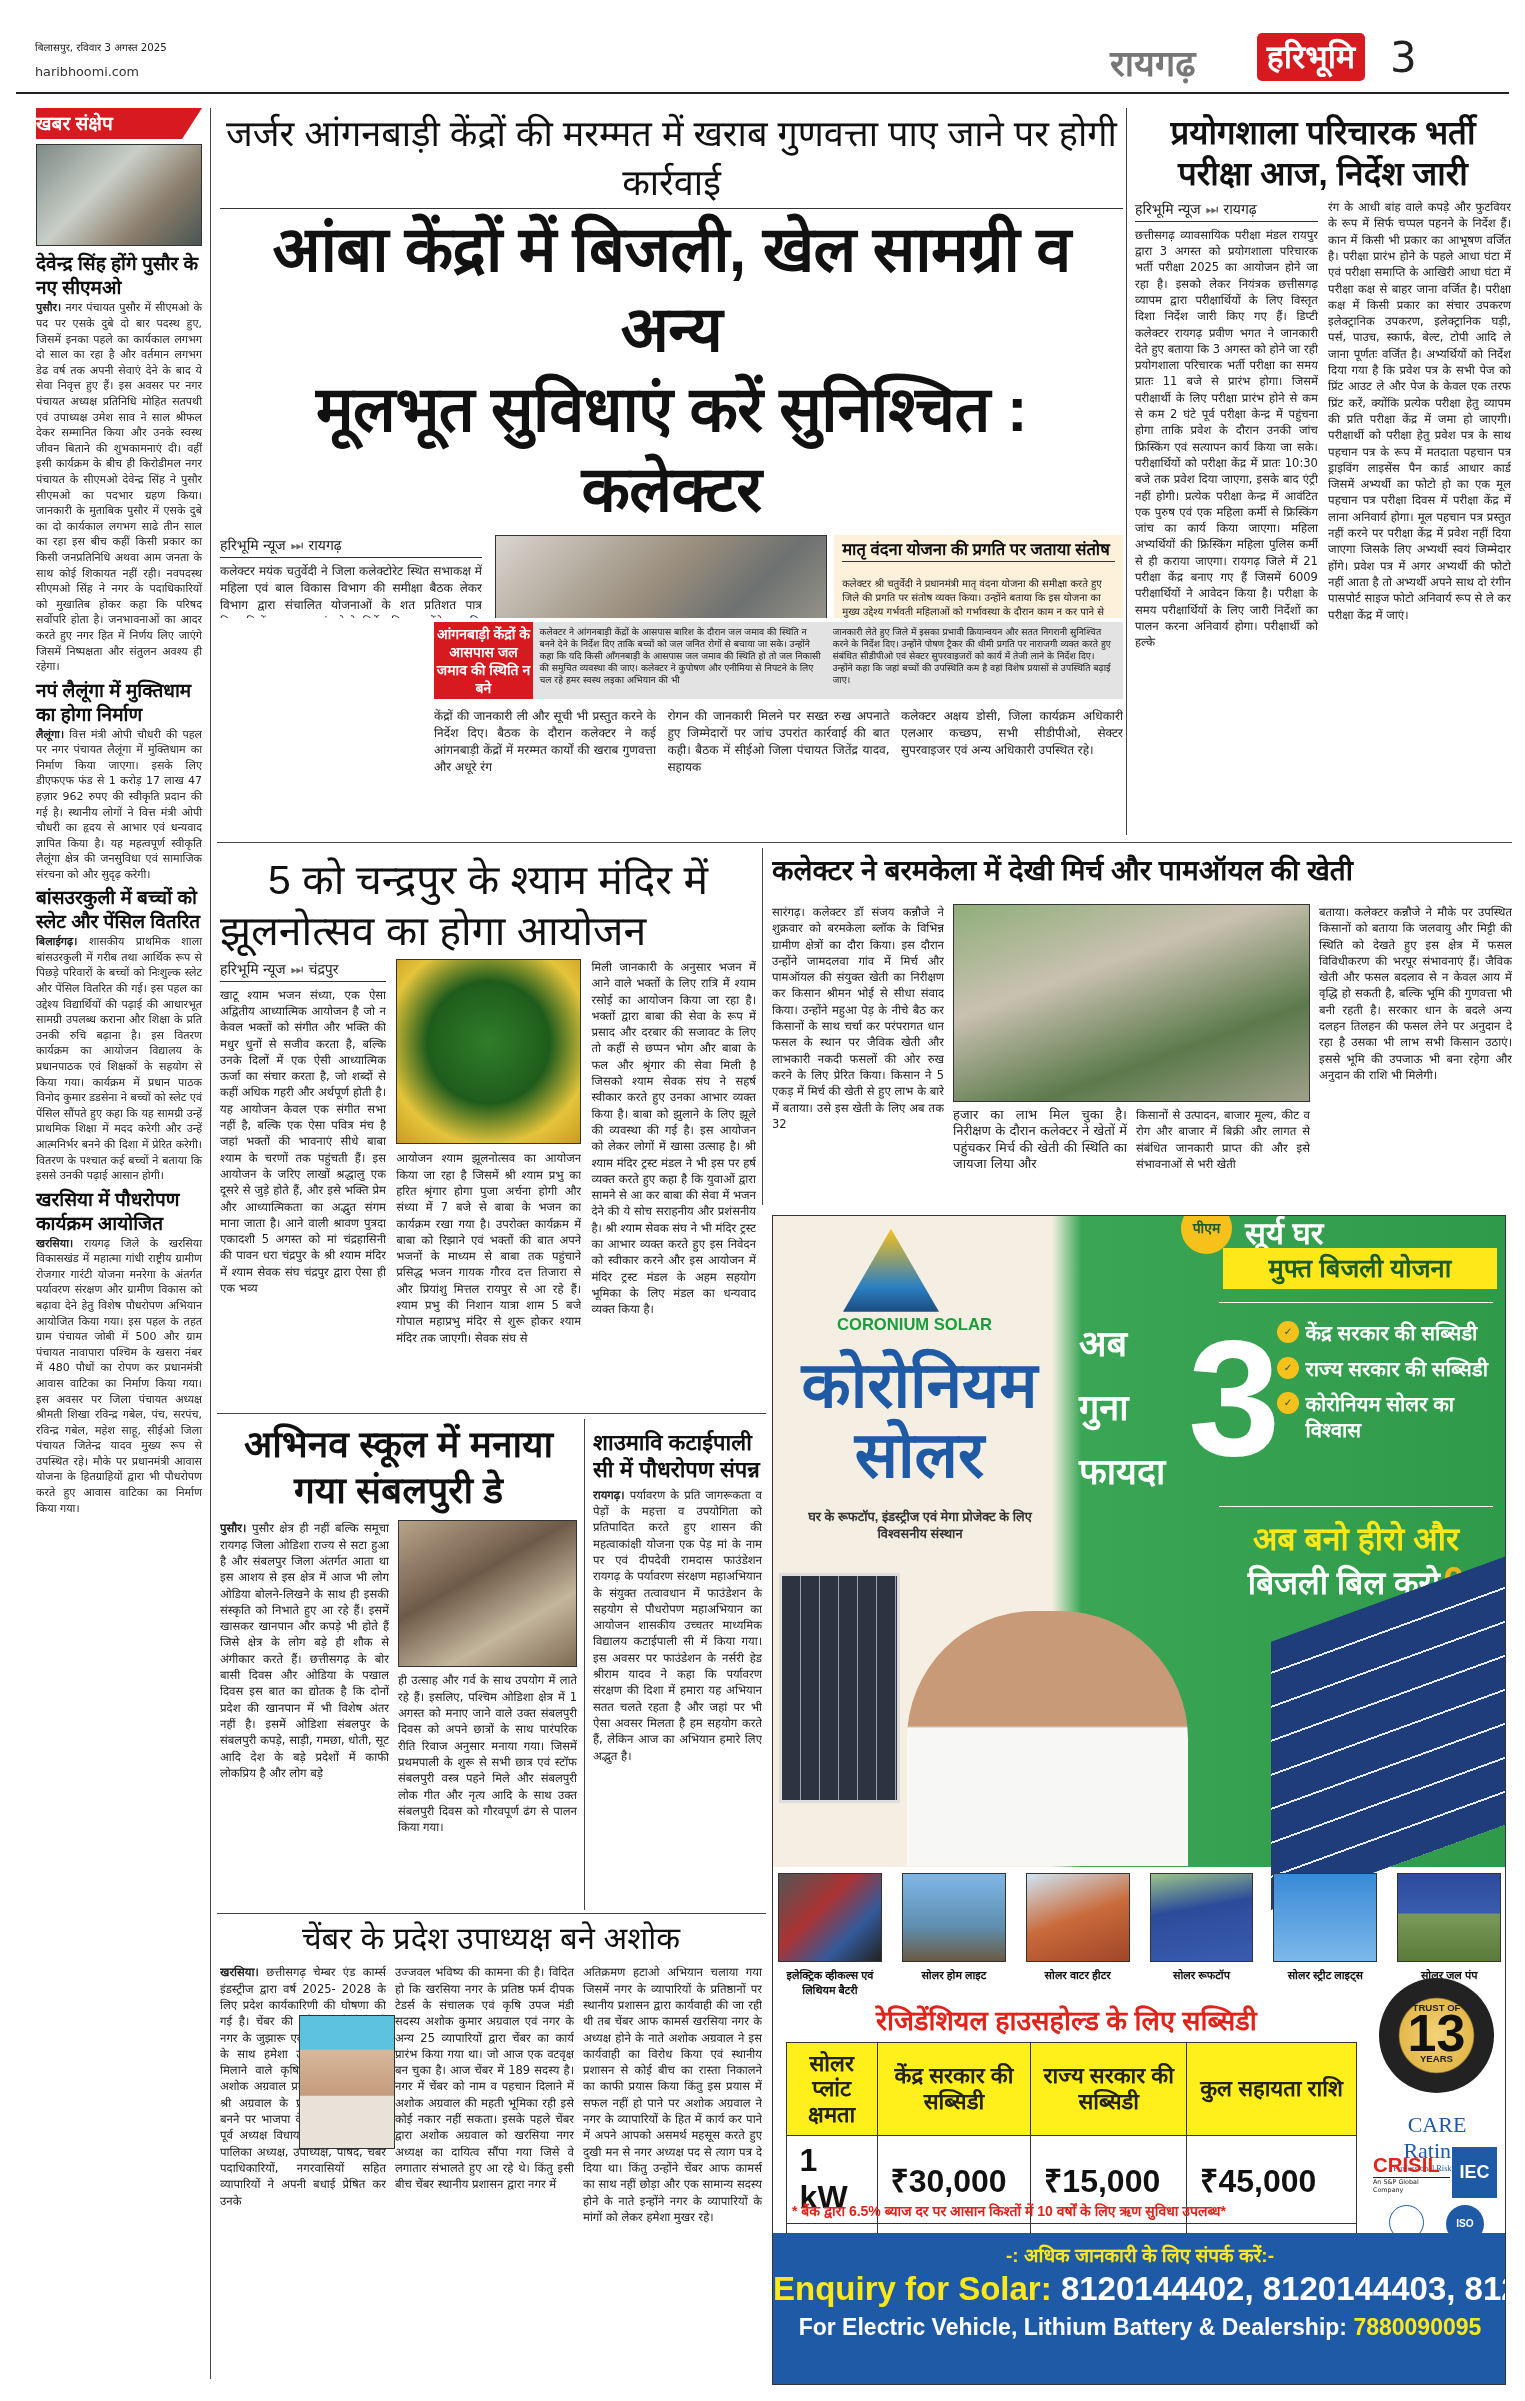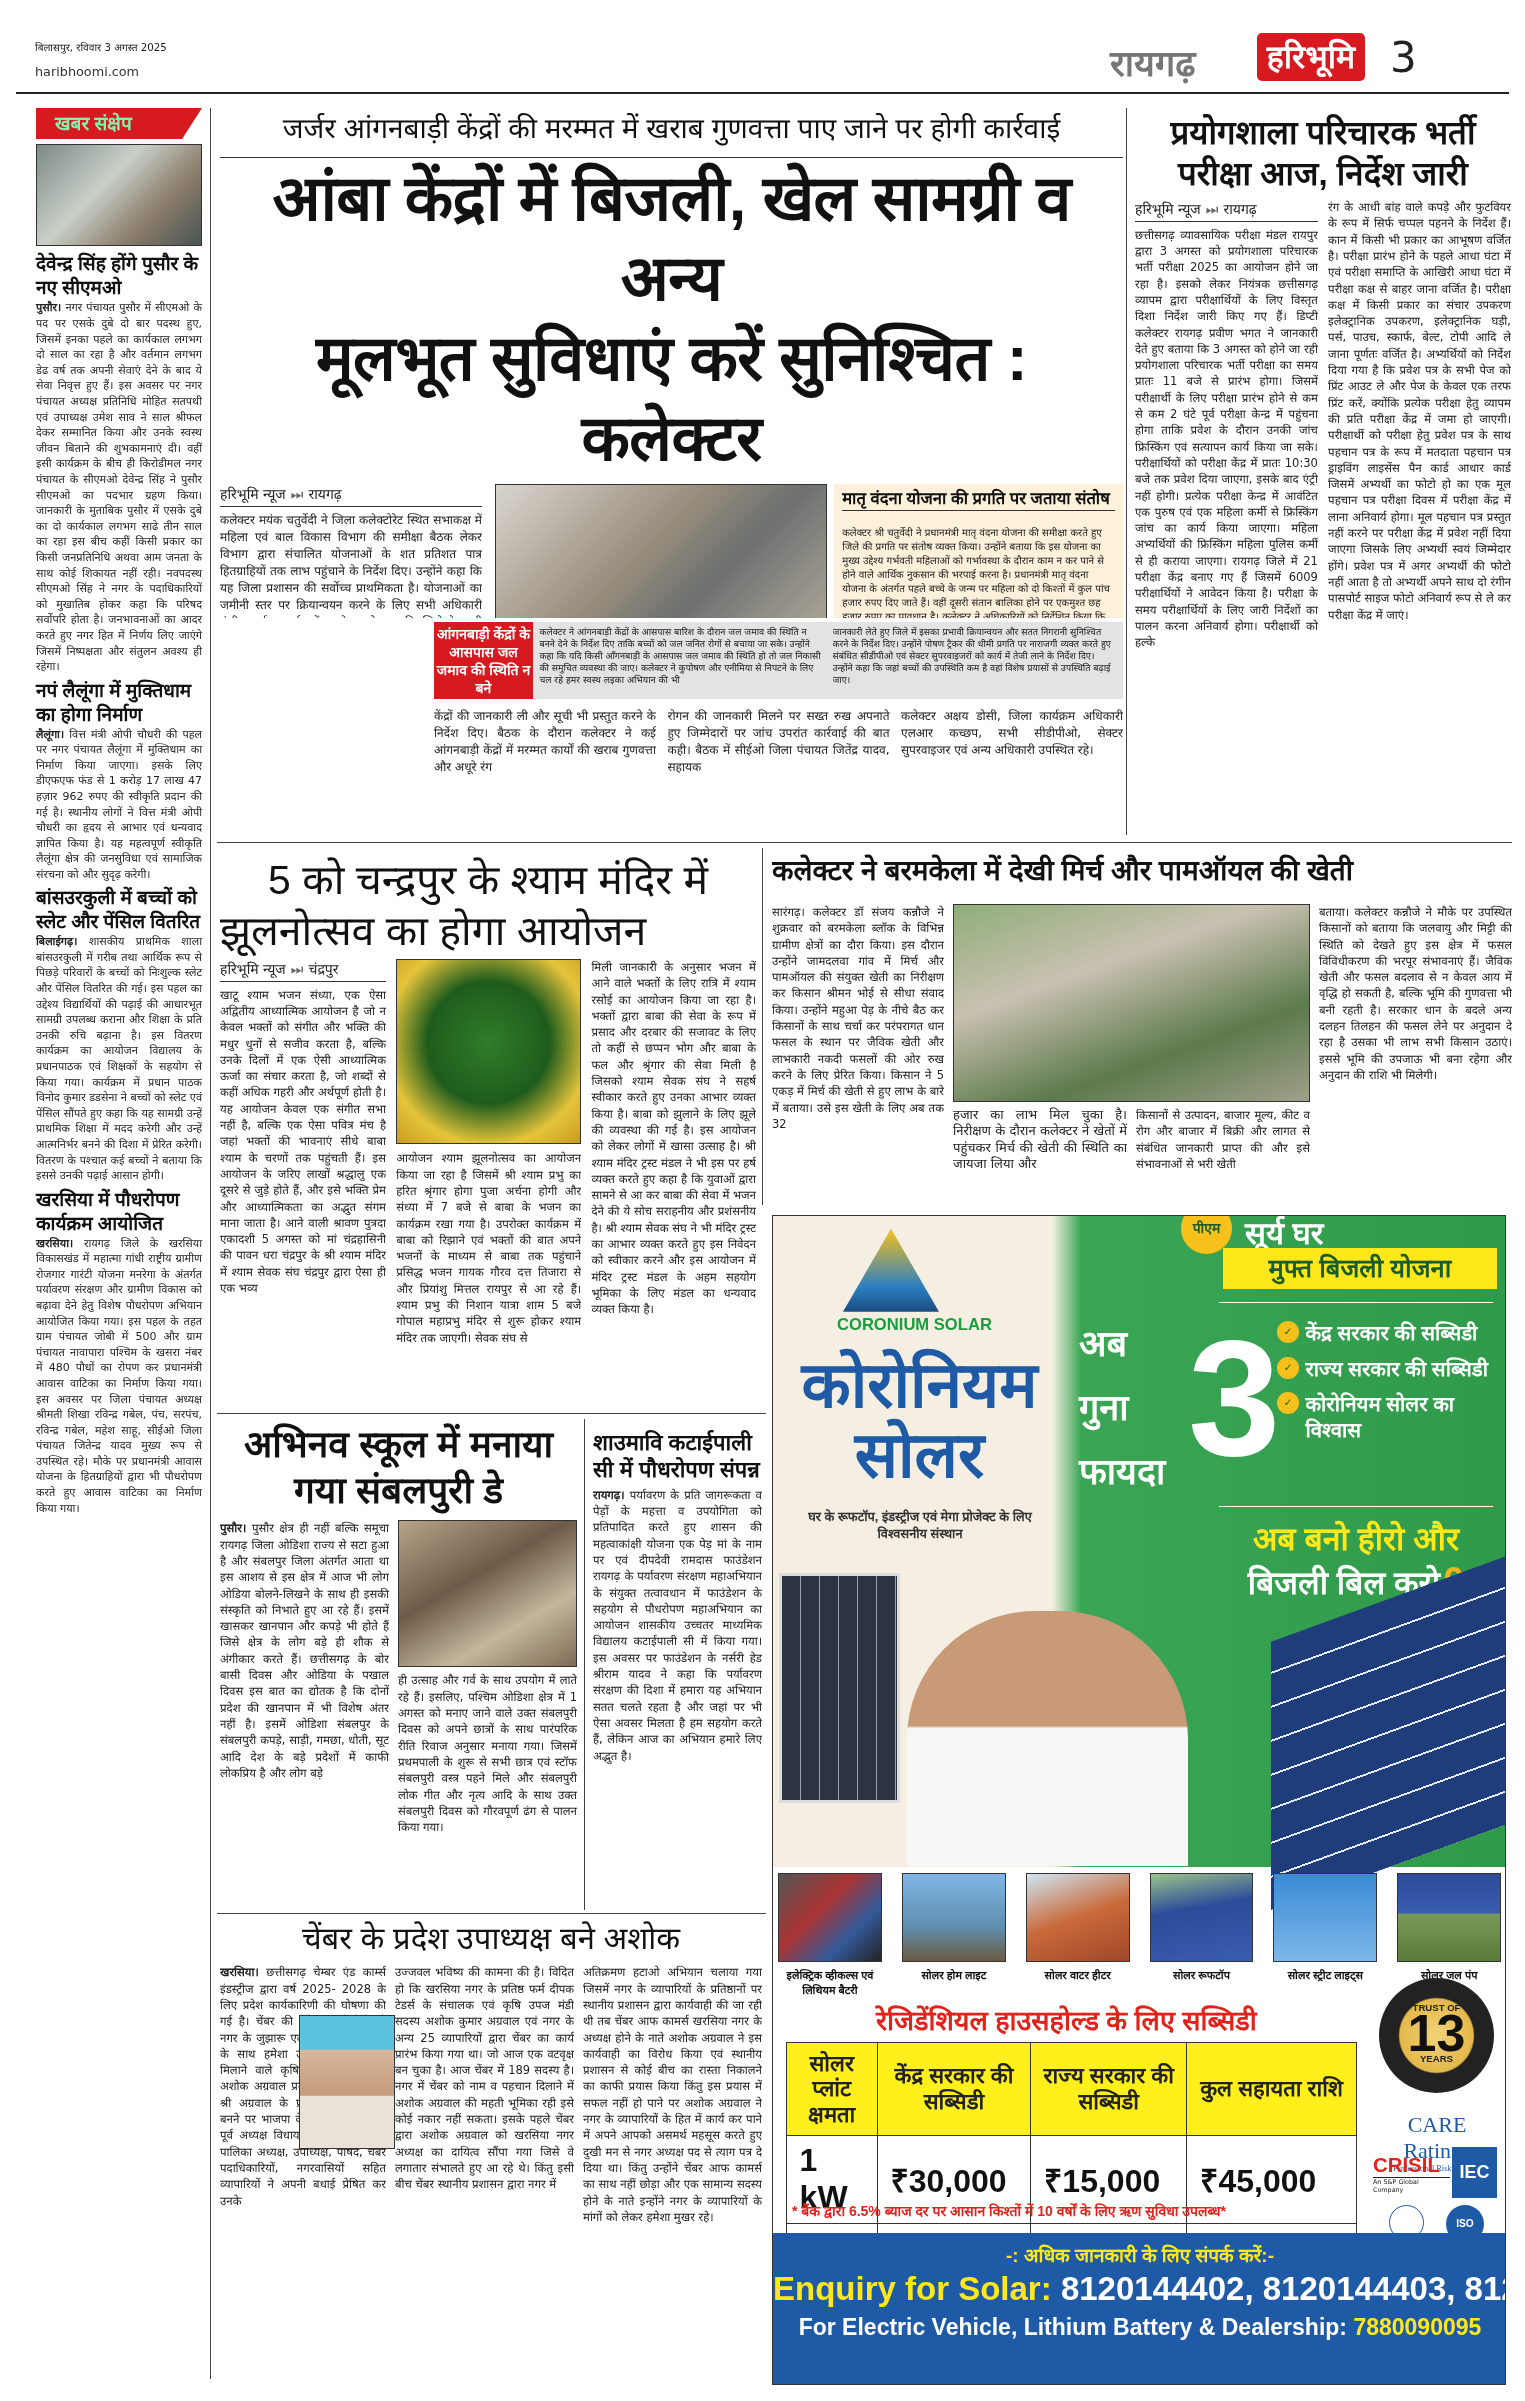--- a/index.html
+++ b/index.html
@@ -23,21 +23,21 @@
 
 <div class="abs" style="left:35px;top:40px">बिलासपुर, रविवार 3 अगस्त 2025</div>
 <div class="abs" style="left:35px;top:64px;font-size:12.8px;color:#333">haribhoomi.com</div>
 <div class="abs hd" style="left:1110px;top:38px;font-size:36px;color:#777">रायगढ़</div>
 <div class="abs hd" style="left:1257px;top:33px;width:108px;height:48px;background:#d71920;color:#fff;font-size:32px;text-align:center;line-height:48px;border-radius:5.1px">हरिभूमि</div>
 <div class="abs" style="left:1390px;top:33px;font-size:42px;color:#222">3</div>
 <div class="hline" style="left:16px;top:92px;width:1493px;height:1.9px;background:#222"></div>
 
 <div class="abs" style="left:36px;top:108px;width:166px">
   <div style="position:relative;height:31px;background:#d71920;clip-path:polygon(0 0,100% 0,88% 100%,0 100%)">
-    <span class="hd" style="color:#86efac;font-size:19px;line-height:31px;padding-left:19px">खबर संक्षेप</span>
+    <span class="hd" style="color:#ffffff;font-size:19px;line-height:31px;">खबर संक्षेप</span>
   </div>
   <div class="photo" style="height:102px;margin-top:5.1px"></div>
   <div>
     <div class="hd" style="font-size:19px;line-height:24px;margin-top:6.4px">देवेन्द्र सिंह होंगे पुसौर के नए सीएमओ</div>
     <div class="txt" style="font-size:11px;line-height:15.6px"><b>पुसौर।</b> <span>नगर पंचायत पुसौर में सीएमओ के पद पर एसके दुबे दो बार पदस्थ हुए, जिसमें इनका पहले का कार्यकाल लगभग दो साल का रहा है और वर्तमान लगभग डेढ वर्ष तक अपनी सेवाएं देने के बाद ये सेवा निवृत्त हुए हैं। इस अवसर पर नगर पंचायत अध्यक्ष प्रतिनिधि मोहित सतपथी एवं उपाध्यक्ष उमेश साव ने साल श्रीफल देकर सम्मानित किया और उनके स्वस्थ जीवन बिताने की शुभकामनाएं दी। वहीं इसी कार्यक्रम के बीच ही किरोडीमल नगर पंचायत के सीएमओ देवेन्द्र सिंह ने पुसौर सीएमओ का पदभार ग्रहण किया। जानकारी के मुताबिक पुसौर में एसके दुबे का दो कार्यकाल लगभग साढे तीन साल का रहा इस बीच कहीं किसी प्रकार का किसी जनप्रतिनिधि अथवा आम जनता के साथ कोई शिकायत नहीं रही। नवपदस्थ सीएमओ सिंह ने नगर के पदाधिकारियों को मुखातिब होकर कहा कि परिषद सर्वोपरि होता है। जनभावनाओं का आदर करते हुए नगर हित में निर्णय लिए जाएंगे जिसमें निष्पक्षता और संतुलन अवश्य ही रहेगा।</span></div>
   </div>
   <div>
     <div class="hd" style="font-size:19px;line-height:24px;margin-top:3.8px">नपं लैलूंगा में मुक्तिधाम का होगा निर्माण</div>
     <div class="txt" style="font-size:11px;line-height:15.6px"><b>लैलूंगा।</b> <span>वित्त मंत्री ओपी चौधरी की पहल पर नगर पंचायत लैलूंगा में मुक्तिधाम का निर्माण किया जाएगा। इसके लिए डीएफएफ फंड से 1 करोड़ 17 लाख 47 हज़ार 962 रुपए की स्वीकृति प्रदान की गई है। स्थानीय लोगों ने वित्त मंत्री ओपी चौधरी का हृदय से आभार एवं धन्यवाद ज्ञापित किया है। यह महत्वपूर्ण स्वीकृति लैलूंगा क्षेत्र की जनसुविधा एवं सामाजिक संरचना को और सुदृढ़ करेगी।</span></div>
   </div>
@@ -46,21 +46,21 @@
     <div class="txt" style="font-size:11px;line-height:15.6px"><b>बिलाईगढ़।</b> <span>शासकीय प्राथमिक शाला बांसउरकुली में गरीब तथा आर्थिक रूप से पिछड़े परिवारों के बच्चों को निःशुल्क स्लेट और पेंसिल वितरित की गई। इस पहल का उद्देश्य विद्यार्थियों की पढ़ाई की आधारभूत सामग्री उपलब्ध कराना और शिक्षा के प्रति उनकी रुचि बढ़ाना है। इस वितरण कार्यक्रम का आयोजन विद्यालय के प्रधानपाठक एवं शिक्षकों के सहयोग से किया गया। कार्यक्रम में प्रधान पाठक विनोद कुमार डडसेना ने बच्चों को स्लेट एवं पेंसिल सौंपते हुए कहा कि यह सामग्री उन्हें प्राथमिक शिक्षा में मदद करेगी और उन्हें आत्मनिर्भर बनने की दिशा में प्रेरित करेगी। वितरण के पश्चात कई बच्चों ने बताया कि इससे उनकी पढ़ाई आसान होगी।</span></div>
   </div>
   <div>
     <div class="hd" style="font-size:19px;line-height:24px;margin-top:3.8px">खरसिया में पौधरोपण कार्यक्रम आयोजित</div>
     <div class="txt" style="font-size:11px;line-height:15.6px"><b>खरसिया।</b> <span>रायगढ़ जिले के खरसिया विकासखंड में महात्मा गांधी राष्ट्रीय ग्रामीण रोजगार गारंटी योजना मनरेगा के अंतर्गत पर्यावरण संरक्षण और ग्रामीण विकास को बढ़ावा देने हेतु विशेष पौधरोपण अभियान आयोजित किया गया। इस पहल के तहत ग्राम पंचायत जोबी में 500 और ग्राम पंचायत नावापारा पश्चिम के खसरा नंबर में 480 पौधों का रोपण कर प्रधानमंत्री आवास वाटिका का निर्माण किया गया। इस अवसर पर जिला पंचायत अध्यक्ष श्रीमती शिखा रविन्द्र गबेल, पंच, सरपंच, रविन्द्र गबेल, महेश साहू, सीईओ जिला पंचायत जितेन्द्र यादव मुख्य रूप से उपस्थित रहे। मौके पर प्रधानमंत्री आवास योजना के हितग्राहियों द्वारा भी पौधरोपण करते हुए आवास वाटिका का निर्माण किया गया।</span></div>
   </div>
 </div>
 <div class="vline" style="left:210px;top:108px;height:2271px"></div>
 
 <div class="abs" style="left:220px;top:108px;width:903px;height:510px;overflow:hidden">
-  <div class="hd" style="font-size:28px;text-align:center;font-weight:normal;border-bottom:1.3px solid #333;padding-bottom:11px">जर्जर आंगनबाड़ी केंद्रों की मरम्मत में खराब गुणवत्ता पाए जाने पर होगी कार्रवाई</div>
+  <div class="hd" style="font-size:36px;text-align:center;font-weight:normal;border-bottom:1.3px solid #333;padding-bottom:2px">जर्जर आंगनबाड़ी केंद्रों की मरम्मत में खराब गुणवत्ता पाए जाने पर होगी कार्रवाई</div>
   <div class="hd" style="font-size:63px;line-height:80px;text-align:center;letter-spacing:-0.6px">आंबा केंद्रों में बिजली, खेल सामग्री व अन्य</div>
   <div class="hd" style="font-size:63px;line-height:80px;text-align:center;letter-spacing:-0.6px">मूलभूत सुविधाएं करें सुनिश्चित : कलेक्टर</div>
   <div style="display:flex;gap:12.8px;margin-top:6.4px">
     <div style="width:262px;flex:none">
       <div class="byline"><span>हरिभूमि न्यूज</span><span class="arr">⏭</span><span>रायगढ़</span></div>
       <div class="txt" style="height:268px;overflow:hidden">कलेक्टर मयंक चतुर्वेदी ने जिला कलेक्टोरेट स्थित सभाकक्ष में महिला एवं बाल विकास विभाग की समीक्षा बैठक लेकर विभाग द्वारा संचालित योजनाओं के शत प्रतिशत पात्र हितग्राहियों तक लाभ पहुंचाने के निर्देश दिए। उन्होंने कहा कि यह जिला प्रशासन की सर्वोच्च प्राथमिकता है। योजनाओं का जमीनी स्तर पर क्रियान्वयन करने के लिए सभी अधिकारी गंभीरतापूर्वक कार्य करें। कलेक्टर ने कहा कि जिले के सभी आंगनबाड़ी केंद्रों और स्कूली बच्चों के आधार कार्ड बनाने के लिए विशेष शिविरों का आयोजन किया जाए। उन्होंने जिला कार्यक्रम अधिकारी को शिक्षा विभाग से समन्वय स्थापित कर शिविरों की सुनियोजित कार्ययोजना तैयार करने को कहा। साथ ही शिविरों में पेयजल, टेंट और विद्युत जैसी सभी आवश्यक सुविधाएं सुनिश्चित करने के निर्देश दिए। कलेक्टर श्री चतुर्वेदी ने सभी आंगनबाड़ी केंद्रों में विद्युत कनेक्शन, पंखाए खेल सामग्री सहित अन्य मूलभूत सुविधाओं की जानकारी ली और सभी व्यवस्थाओं को दुरुस्त करने के निर्देश दिए। इसके साथ ही उन्होंने जर्जर एवं भवन विहीन आंगनबाड़ी</div>
     </div>
     <div style="flex:1;position:relative">
       <div style="display:flex;gap:7.7px">
         <div class="photo" style="width:332px;height:191px;background:linear-gradient(135deg,#d9d5cf,#9a8e7d 40%,#6d7170 60%,#bfb5a4)"></div>

